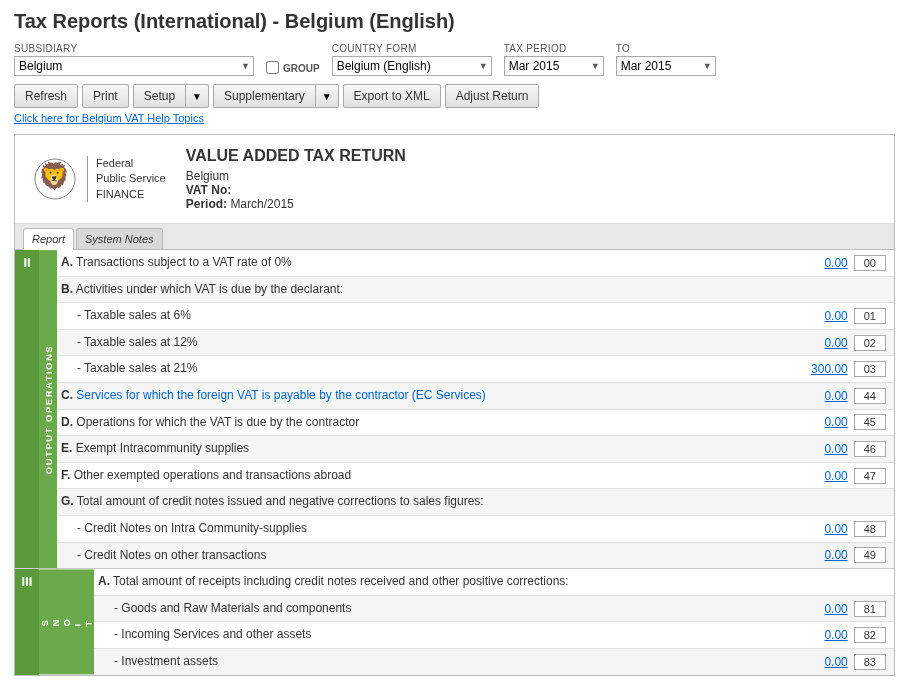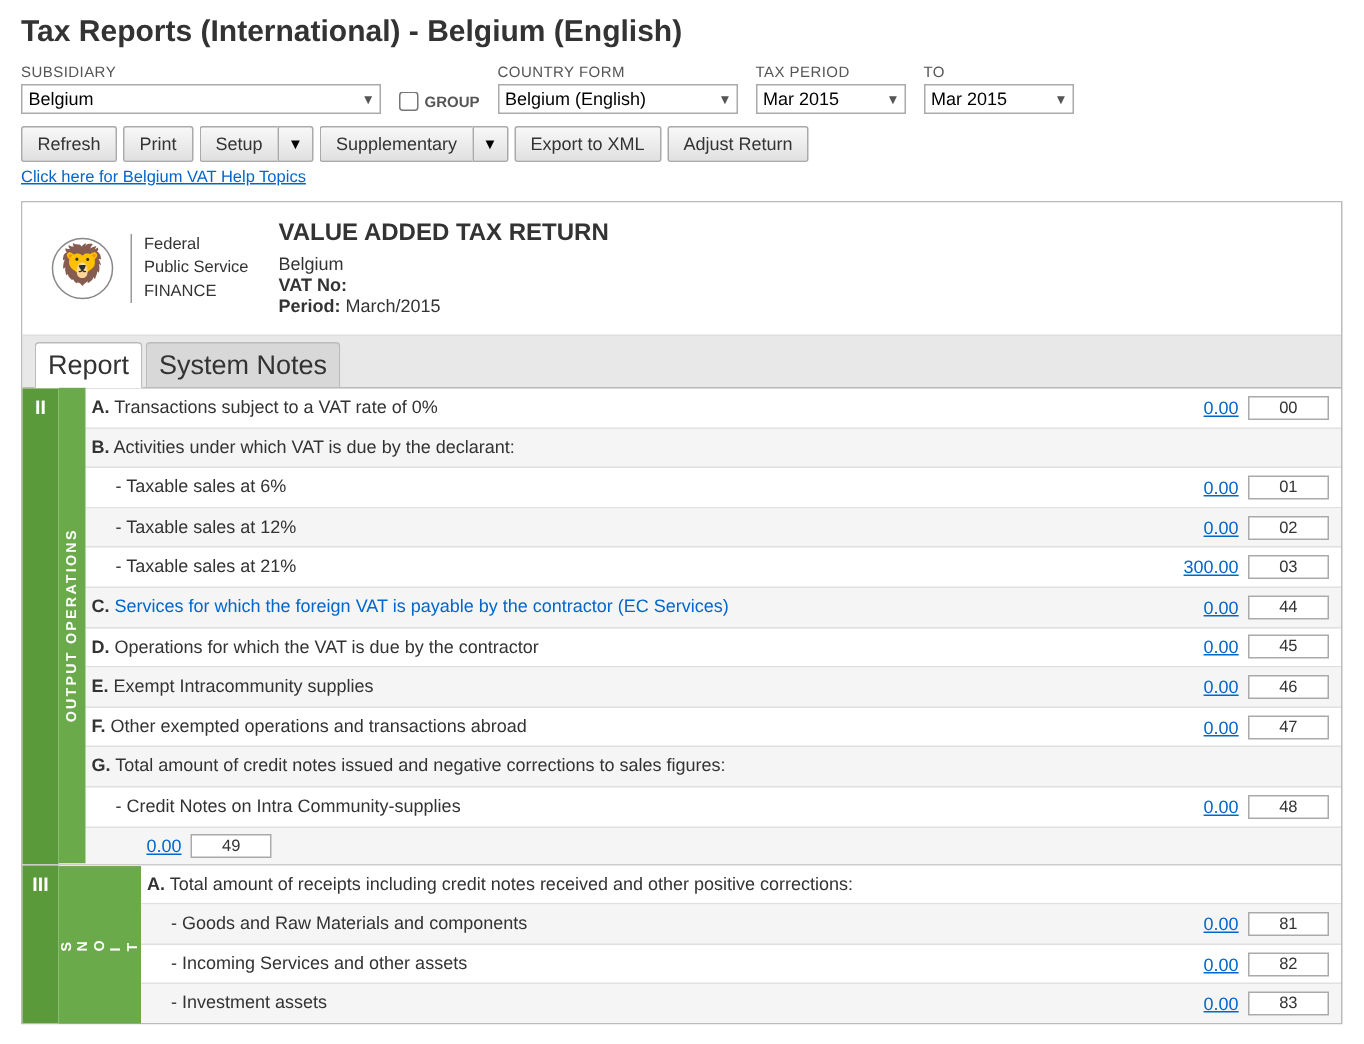--- a/index.html
+++ b/index.html
@@ -35,33 +35,33 @@
     .report-header { display: flex; align-items: center; padding: 12px 16px; border-bottom: 1px solid #ddd; background: #fff; }
     .logo-area { display: flex; align-items: center; margin-right: 20px; }
     .logo-icon { width: 48px; height: 48px; margin-right: 8px; }
     .org-name { font-size: 11px; color: #333; line-height: 1.4; border-left: 1px solid #999; padding-left: 8px; }
     .report-title-area { }
     .report-main-title { font-size: 16px; font-weight: bold; color: #333; margin-bottom: 4px; }
     .report-subtitle { font-size: 12px; color: #333; }
     .report-subtitle .bold { font-weight: bold; text-align: center; }
 
     .tabs-area { display: flex; border-bottom: 1px solid #bbb; background: #e8e8e8; padding: 4px 0 0 8px; }
-    .tab { border: 1px solid #bbb; border-bottom: none; padding: 4px 8px; font-size: 18px; cursor: pointer; margin-right: 2px; border-radius: 3px 3px 0 0; }
+    .tab { border: 1px solid #bbb; border-bottom: none; padding: 4px 8px; font-size: 11px; cursor: pointer; margin-right: 2px; border-radius: 3px 3px 0 0; font-style: italic; }
     .tab.active { background: #fff; border-bottom: 1px solid #fff; margin-bottom: -1px; }
     .tab.inactive { background: #d8d8d8; }
 
     .data-row { display: flex; align-items: center; border-bottom: 1px solid #e0e0e0; padding: 3px 8px 3px 4px; min-height: 24px; }
     .data-row:last-child { border-bottom: none; }
     .data-row.shaded { background: #f5f5f5; }
 
     .row-description { flex: 1; font-size: 12px; color: #333; line-height: 1.3; padding: 2px 8px 2px 0; }
     .row-description .row-letter { font-weight: bold; }
     .row-description .blue-text { color: #0066cc; }
     .row-amount { min-width: 60px; text-align: right; color: #0066cc; text-decoration: underline; font-size: 12px; cursor: pointer; margin-right: 6px; }
-    .row-code { border: 1px solid #aaa; min-width: 30px; text-align: center; padding: 1px 20px; font-size: 11px; background: #fff; }
+    .row-code { border: 1px solid #aaa; min-width: 30px; text-align: center; padding: 1px 9px; font-size: 11px; background: #fff; }
     .inner-rows { flex: 1; }
 
     .section-block { display: flex; border-bottom: 1px solid #ccc; }
     .section-block:last-child { border-bottom: none; }
 
     .left-labels { display: flex; }
     .roman-box { background: #5a9a3a; color: #fff; font-weight: bold; font-size: 13px; min-width: 24px; display: flex; align-items: flex-start; justify-content: center; padding: 5px 2px; }
     .ops-label { writing-mode: vertical-rl; transform: rotate(180deg); background: #6aaa4a; color: #fff; font-size: 9.5px; font-weight: bold; letter-spacing: 1.5px; text-transform: uppercase; min-width: 18px; display: flex; align-items: center; justify-content: center; }
   </style>
 </head>
@@ -217,20 +217,21 @@
       <div class="data-row shaded">
         <div class="row-description"><span class="row-letter">G.</span> Total amount of credit notes issued and negative corrections to sales figures:</div>
       </div>
 
       <div class="data-row">
         <div class="row-description" style="padding-left:16px;">- Credit Notes on Intra Community-supplies</div>
         <div class="row-amount">0.00</div>
         <div class="row-code">48</div>
       </div>
       <div class="data-row shaded">
+        <div class="row-description" style="padding-left:16px;">- Credit Notes on other transactions</div>
         <div class="row-amount">0.00</div>
         <div class="row-code">49</div>
       </div>
     </div>
   </div>
 
   <div class="section-block">
     <div class="left-labels">
       <div class="roman-box">III</div>
       <div class="ops-label" style="background:#6aaa4a;">S<br>N<br>O<br>I<br>T</div>

